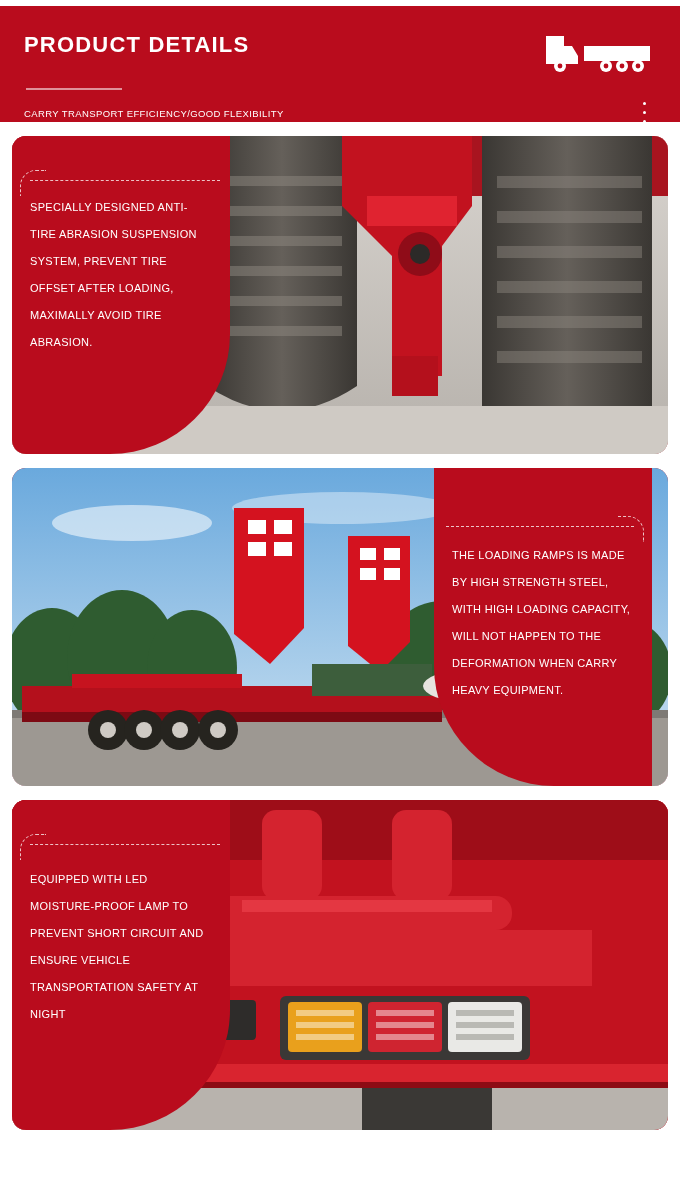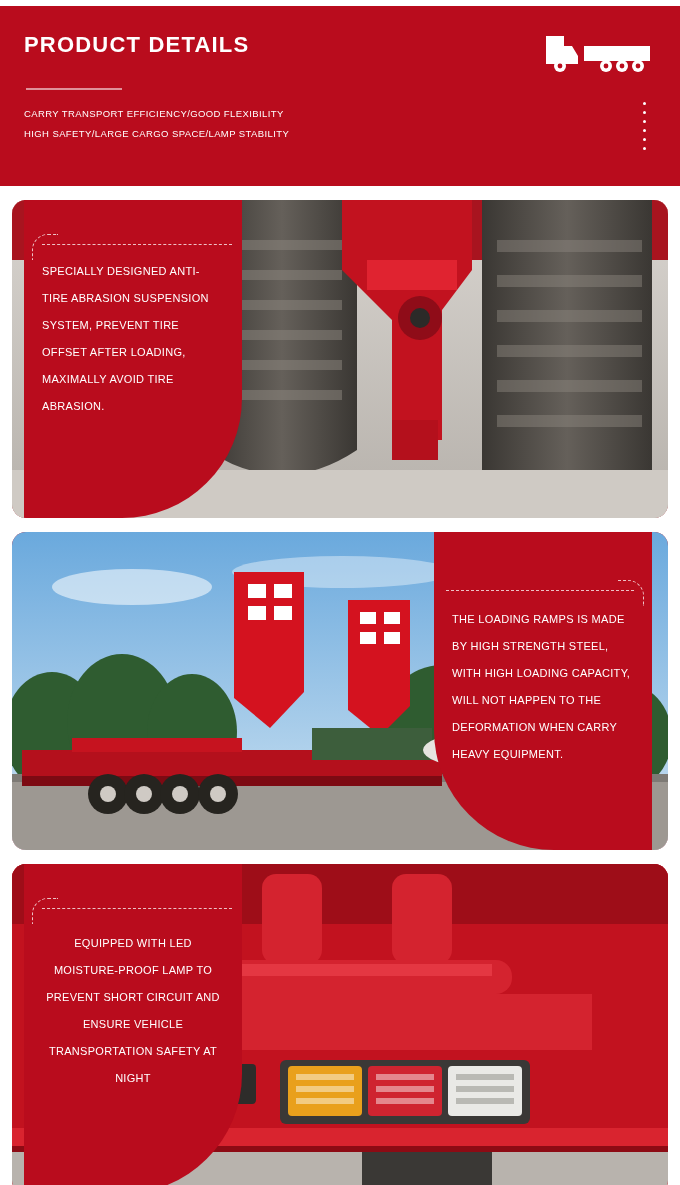--- a/index.html
+++ b/index.html
@@ -14,21 +14,21 @@
     width: 680px;
     height: 1185px;
     background: #ffffff;
     overflow: hidden;
   }
 
   
   .header {
     position: relative;
     margin: 6px 0 0 0;
-    height: 180px;
+    height: 116px;
     background: #b90c1d;
     padding: 26px 24px 0 24px;
   }
   .header-title {
     color: #ffffff;
     font-size: 22px;
     font-weight: bold;
     letter-spacing: 1.2px;
   }
   .header-rule {
@@ -85,21 +85,21 @@
   
   .panel {
     position: absolute;
     top: 0;
     bottom: 0;
     width: 218px;
     background: #b90c1d;
     padding: 58px 18px 18px 18px;
   }
   .panel.left {
-    left: 12px;
+    left: 0;
     border-top-right-radius: 0;
     border-bottom-right-radius: 120px;
   }
   .panel.right {
     right: 16px;
     border-bottom-left-radius: 120px;
     padding-top: 74px;
   }
   .panel-text {
     color: #ffffff;
@@ -124,21 +124,21 @@
     border-top: 1px dashed rgba(255,255,255,0.75);
     border-top-left-radius: 16px;
   }
   .panel.left .corner-arc { left: 8px; }
   .panel.right .corner-arc {
     left: auto; right: 8px; top: 48px;
     border-left: none; border-right: 1px dashed rgba(255,255,255,0.75);
     border-top-left-radius: 0; border-top-right-radius: 16px;
   }
 
-  .card-3 { height: 330px; margin-bottom: 14px; text-align: center; }
+  .card-3 { height: 330px; margin-bottom: 14px; }
   .card-3 .panel { padding-top: 66px; }
 </style>
 </head>
 <body>
 
 <div class="page">
 
   <div class="header">
     <div class="header-title">PRODUCT DETAILS</div>
     <div class="header-rule"></div>

